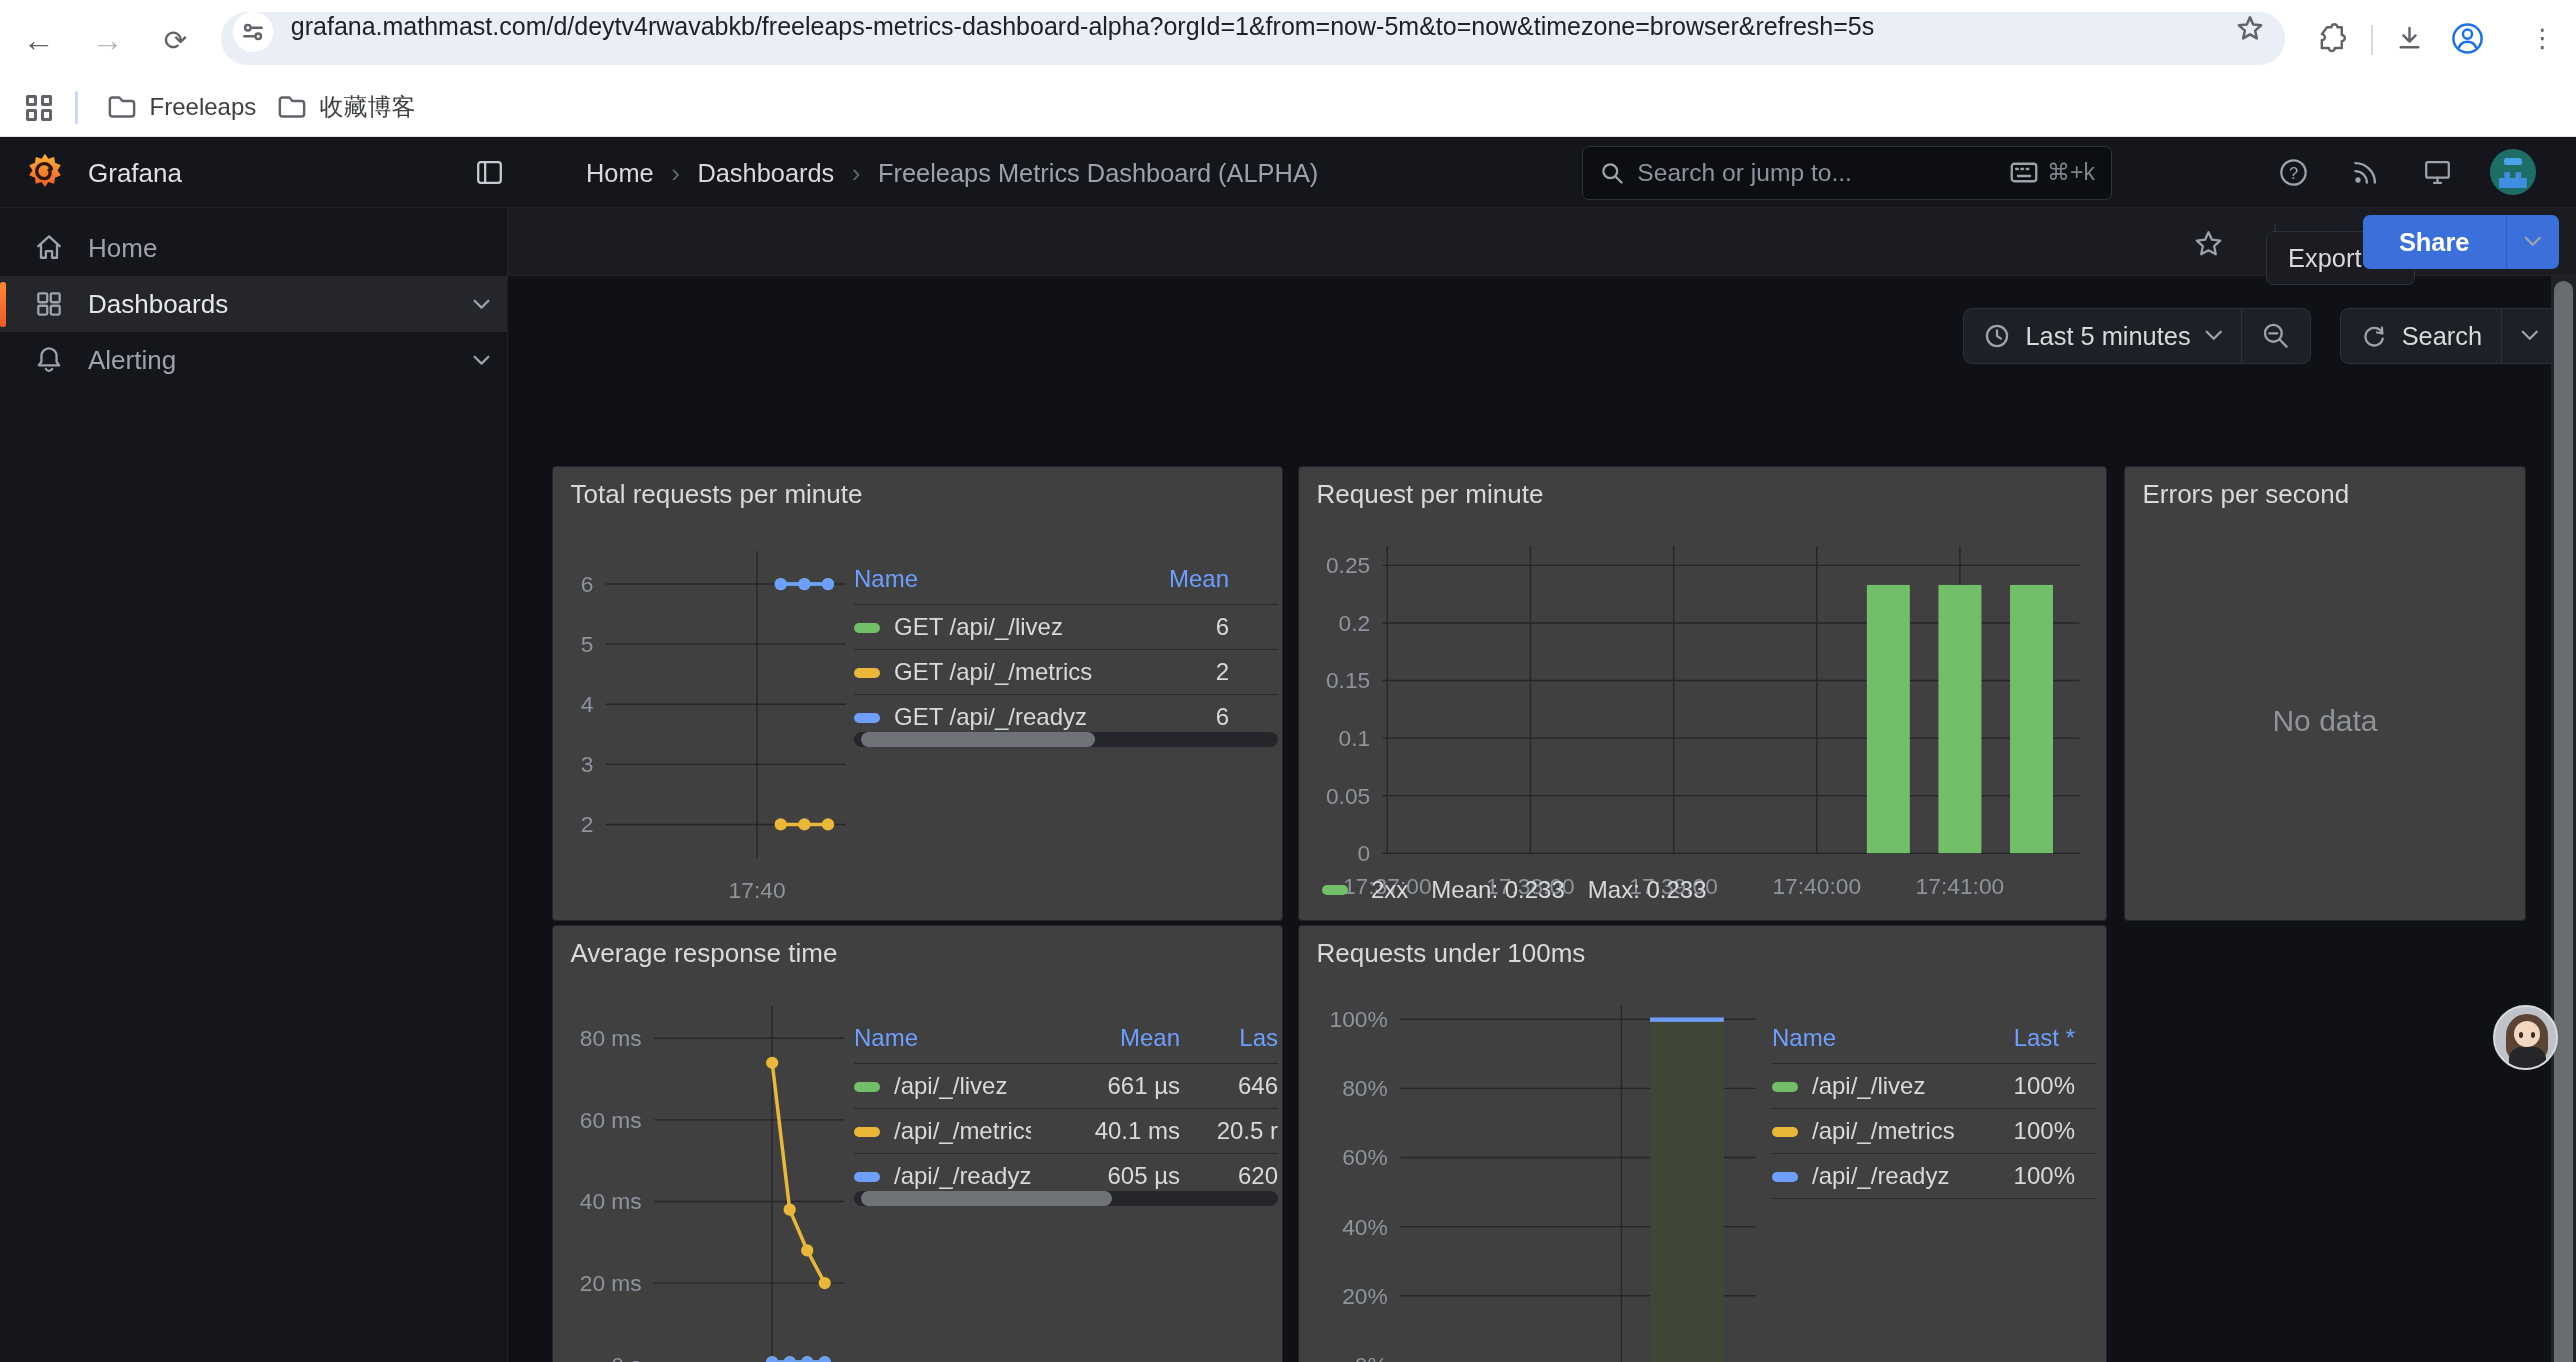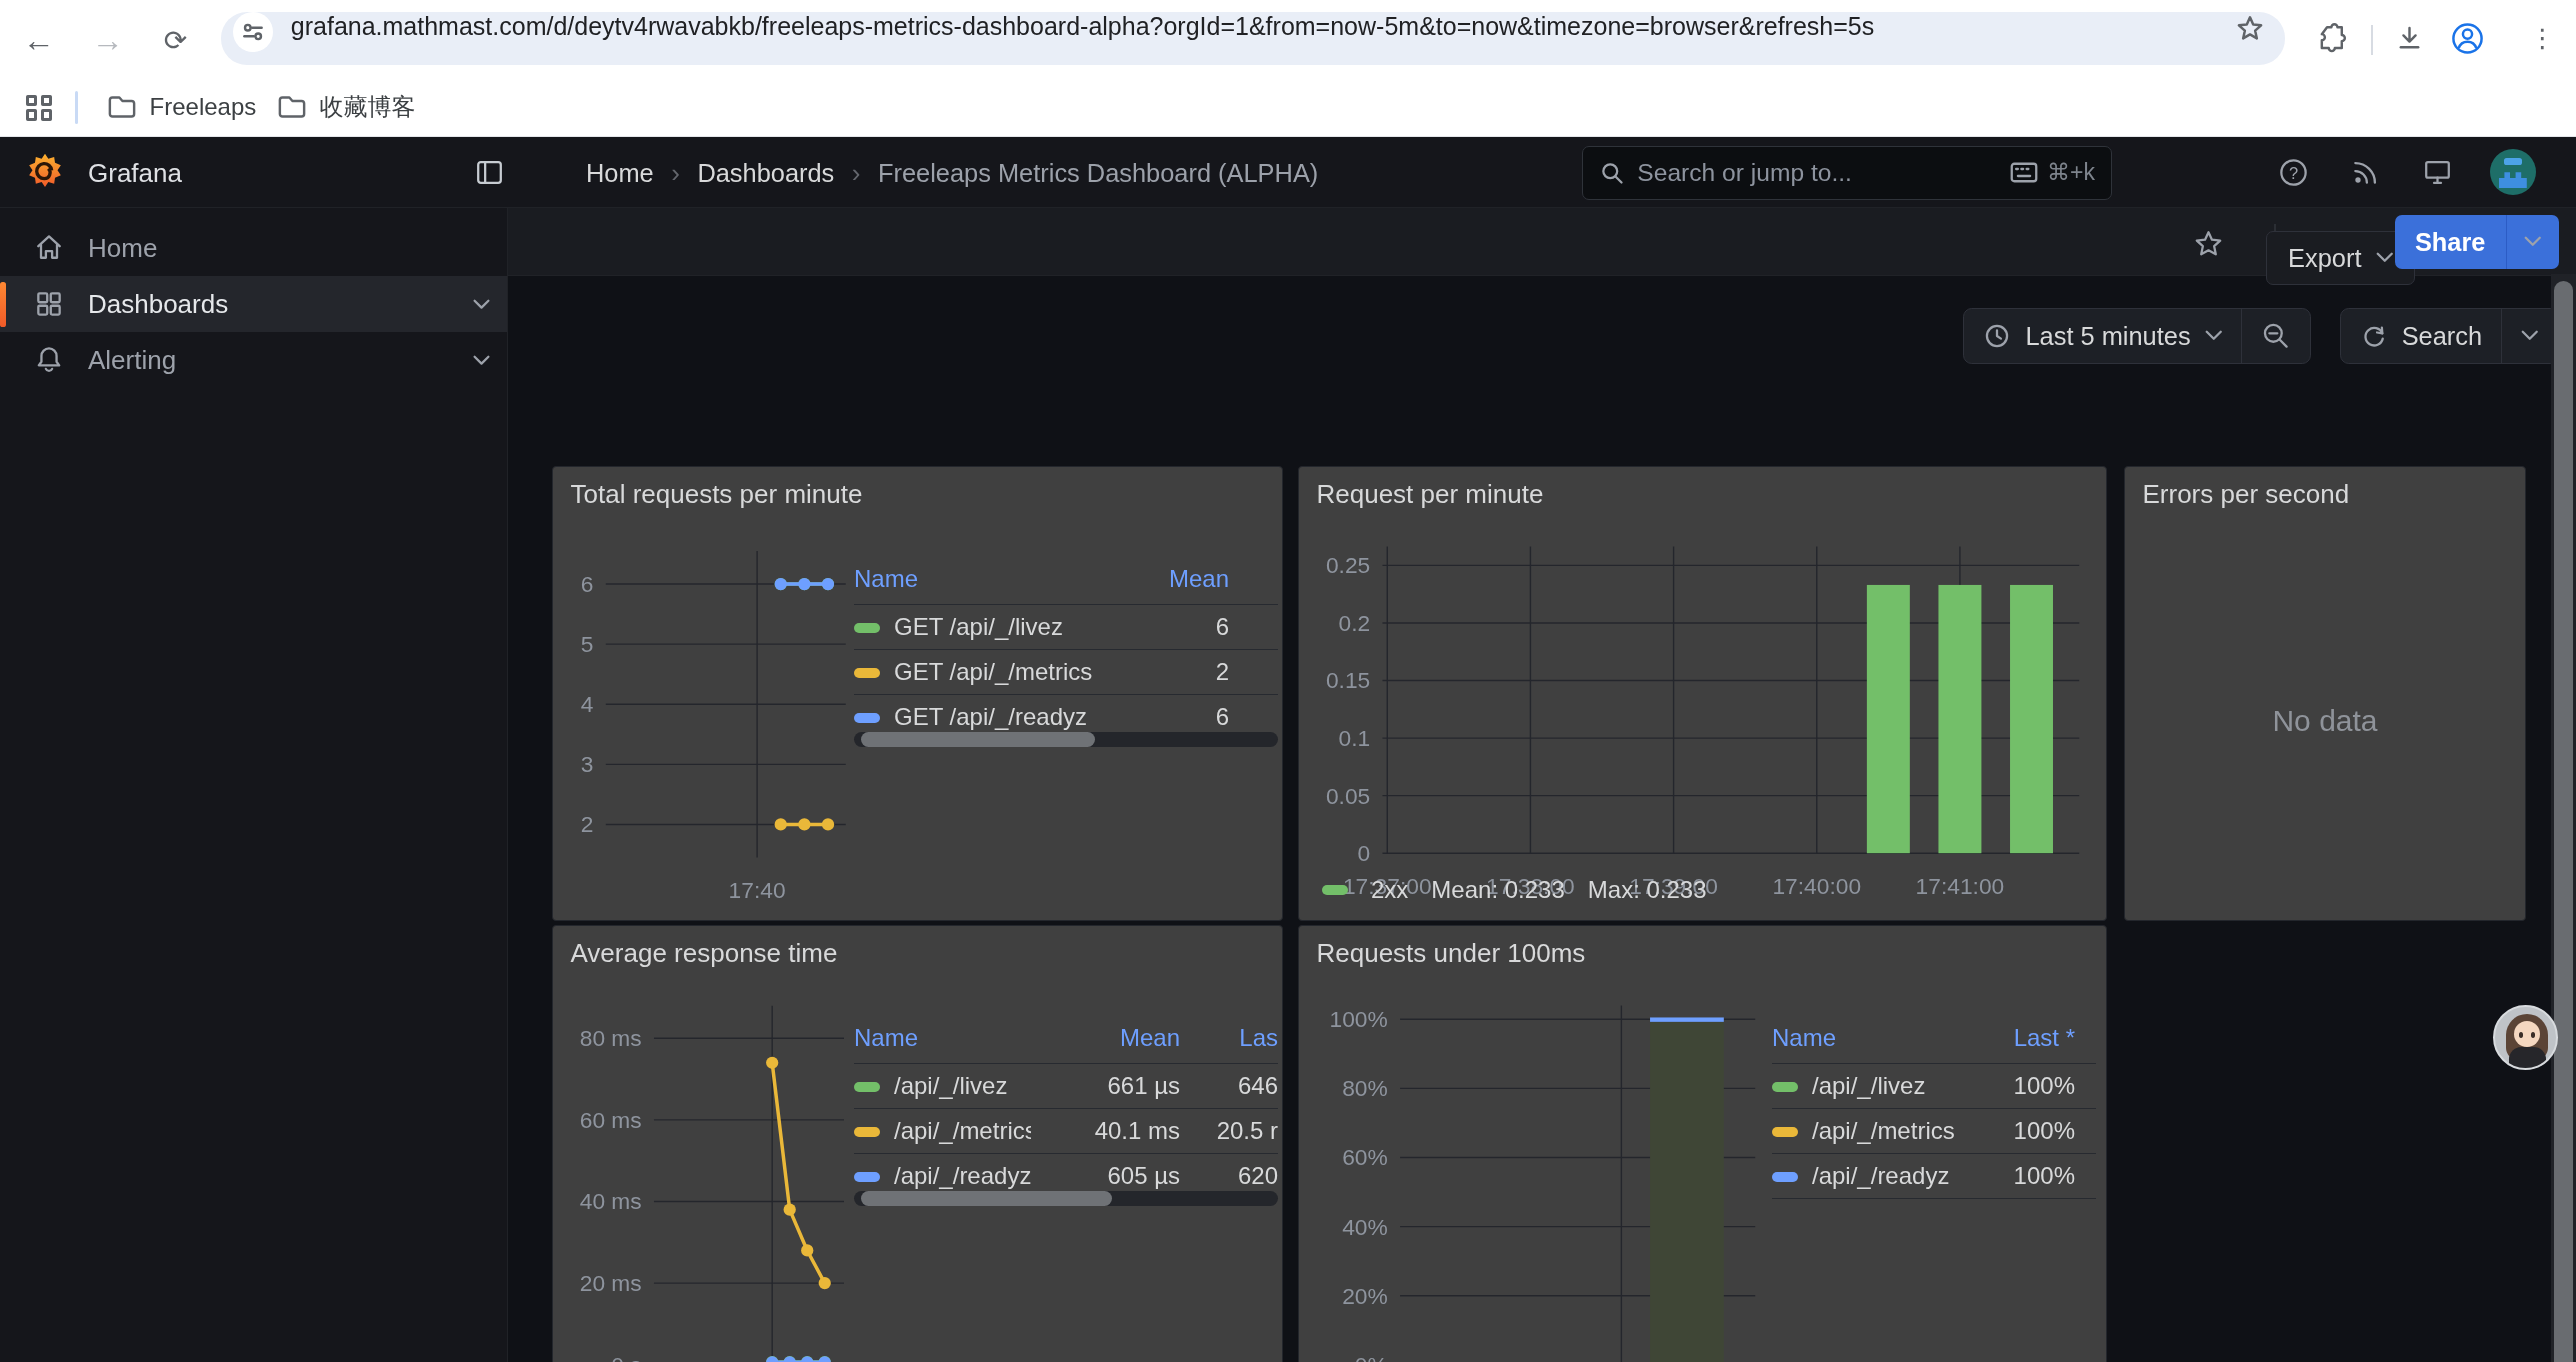--- a/index.html
+++ b/index.html
@@ -49,21 +49,21 @@
   .side-item.active{background:#24262C;color:#E6E8EB}
   .side-item.active::before{content:"";position:absolute;left:0;top:5.3px;bottom:5.3px;width:6.1px;border-radius:2.6px;background:linear-gradient(#FF8833,#F05A28)}
   
   #gf-main{position:absolute;left:508px;top:71px;width:2068px;height:1155px}
   #dash-toolbar{position:absolute;left:0;top:0;width:2068px;height:68px;background:#1A1C21;border-bottom:0.9px solid #202227}
   #fav-star{position:absolute;right:351px;top:19px;color:#C3C7CD}
   #toolbar-sep{position:absolute;right:300px;top:16px;width:1.8px;height:37px;background:#2B2E34}
   .gf-btn{position:absolute;top:23px;height:54px;display:flex;align-items:center;gap:14px;border:0.9px solid #2E313A;border-radius:7px;padding:0 21px;font-size:25.4px;color:#D8D9DA;background:#1A1C21}
   #export-btn{right:161px}
   #share-group{position:absolute;right:17.5px;top:7px;height:54px;display:flex;border-radius:7px;overflow:hidden}
-  #share-main{background:#3B70DA;color:#FFFFFF;font-size:25.4px;font-weight:700;display:flex;align-items:center;padding:0 20px}
+  #share-main{background:#3B70DA;color:#FFFFFF;font-size:25.4px;font-weight:700;display:flex;align-items:center;padding:0 36px}
   #share-caret{background:#3B70DA;border-left:0.9px solid #2C5CC5;width:53px;display:flex;align-items:center;justify-content:center;color:#FFFFFF}
   #time-row{position:absolute;left:0;top:68px;width:2068px;height:96px}
   .ctl-group{position:absolute;top:32px;height:56px;display:flex;align-items:stretch;background:#1D2026;border:0.9px solid #2E313A;border-radius:8.8px;color:#D8D9DA}
   .ctl-seg{display:flex;align-items:center;gap:14px;padding:0 19px;font-size:25.4px;font-weight:500}
   .ctl-div{width:0.9px;background:#2E313A}
   #time-group{right:265px}
   #refresh-group{right:17.5px}
   
   .panel{position:absolute;background:#404040;border:0.9px solid #23262C;border-radius:4px}
   .panel-title{position:absolute;left:17.5px;top:12.3px;font-size:26px;color:#D8D9DA;font-weight:500}

